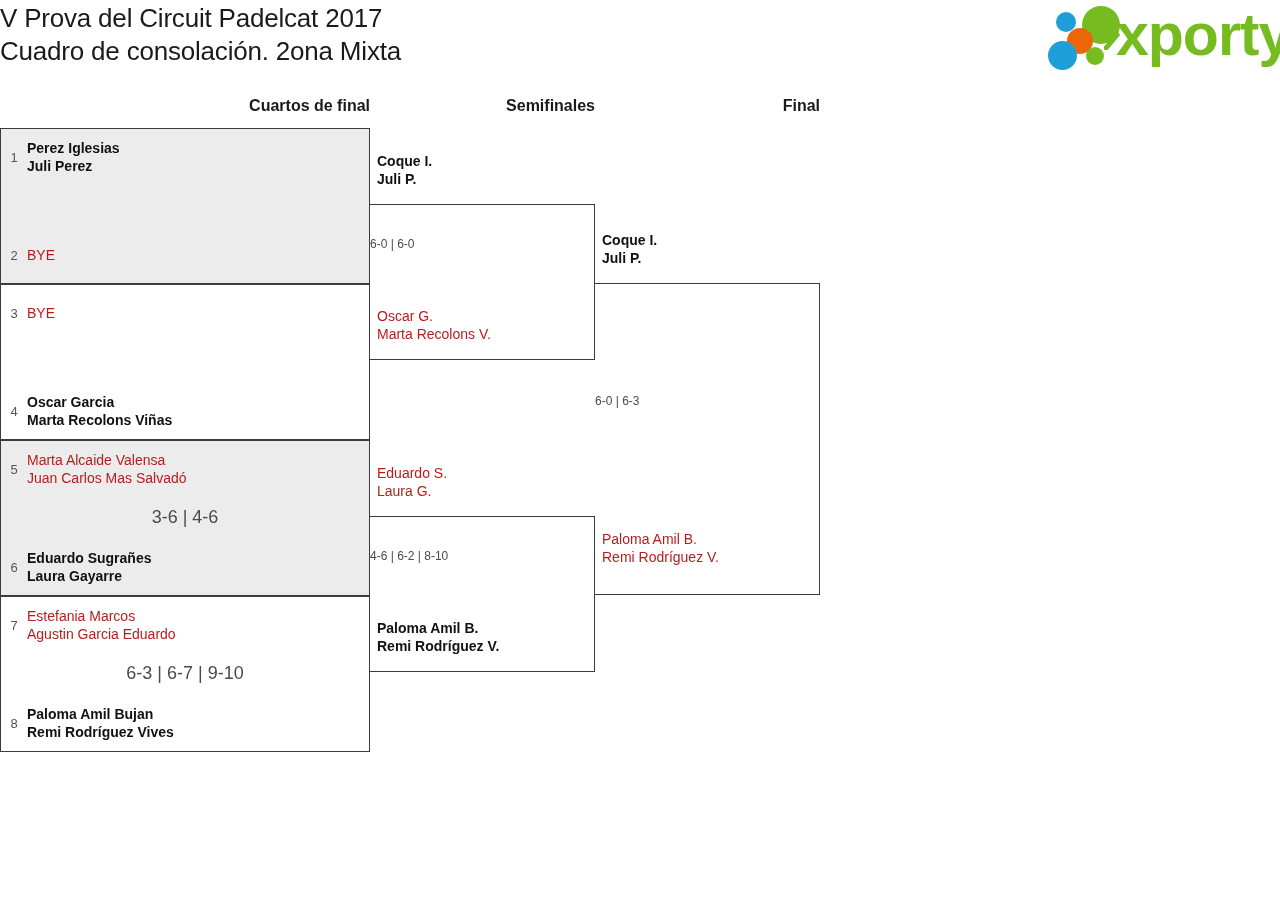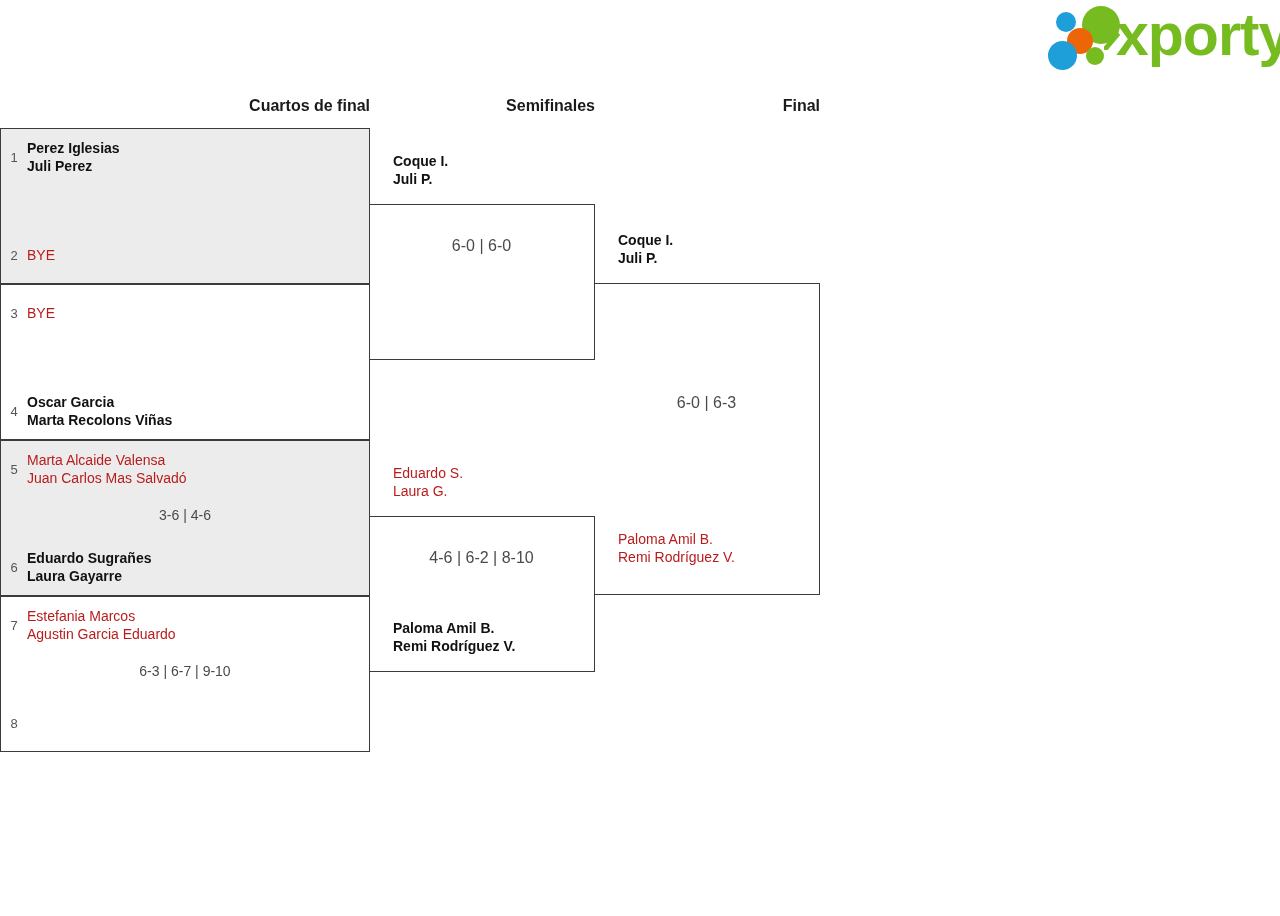--- a/index.html
+++ b/index.html
@@ -150,56 +150,58 @@
   .names .nm:empty { display: none; }
 
   
   .qf .team-top    { left: 0px; top: 6px;   width: 368px; height: 44px; }
   .qf .team-bottom { left: 0px; top: 104px; width: 368px; height: 44px; }
   .qf .score {
     position: absolute;
     left: 0; top: 66px;
     width: 368px;
     text-align: center;
-    font-size: 14px;
+    font-size: 18px;
     color: #4a4a4a;
   }
 
   
   .sf .team-top, .fin .team-top {
     left: 7px;
     top: -57px;
     width: 218px;
     height: 44px;
   }
   .sf .team-bottom, .fin .team-bottom {
     left: 7px;
     width: 218px;
     height: 44px;
   }
   .sf .team-bottom { top: 98px; }
   .fin .team-bottom { top: 242px; }
-  .sf .team .names, .fin .team .names { margin-left: 16px; }
+  .sf .team .names, .fin .team .names { margin-left: 0; }
   .sf .score, .fin .score {
     position: absolute;
     left: 0;
     width: 223px;
-    text-align: center;
-    font-size: 16px;
+    text-align: left;
+    font-size: 12px;
     color: #4a4a4a;
   }
   .sf .score { top: 32px; }
   .fin .score { top: 110px; }
 </style>
 </head>
 <body>
 
 <div class="header">
 
   <div class="title-block">
+    <span class="title-line">V Prova del Circuit Padelcat 2017</span>
+    <span class="title-line">Cuadro de consolación. 2ona Mixta</span>
   </div>
 
   <div class="logo">
     <div class="logo-dots">
       <span class="dot dot-blue-sm"></span>
       <span class="dot dot-green-lg"></span>
       <span class="dot dot-orange"></span>
       <span class="dot dot-blue-lg"></span>
       <span class="dot dot-green-sm"></span>
     </div>
@@ -274,31 +276,41 @@
     <div class="team team-top">
       <span class="seed">7</span>
       <span class="names">
         <span class="nm">Estefania Marcos</span>
         <span class="nm">Agustin Garcia Eduardo</span>
       </span>
     </div>
     <div class="score">6-3 | 6-7 | 9-10</div>
     <div class="team team-bottom winner">
       <span class="seed">8</span>
+      <span class="names">
+        <span class="nm">Paloma Amil Bujan</span>
+        <span class="nm">Remi Rodríguez Vives</span>
+      </span>
     </div>
   </div>
 
   <div class="match sf" id="match-sf-0">
     <div class="team team-top winner">
       <span class="names">
         <span class="nm">Coque I.</span>
         <span class="nm">Juli P.</span>
       </span>
     </div>
     <div class="score">6-0 | 6-0</div>
+    <div class="team team-bottom">
+      <span class="names">
+        <span class="nm">Oscar G.</span>
+        <span class="nm">Marta Recolons V.</span>
+      </span>
+    </div>
   </div>
 
   <div class="match sf" id="match-sf-1">
     <div class="team team-top">
       <span class="names">
         <span class="nm">Eduardo S.</span>
         <span class="nm">Laura G.</span>
       </span>
     </div>
     <div class="score">4-6 | 6-2 | 8-10</div>

